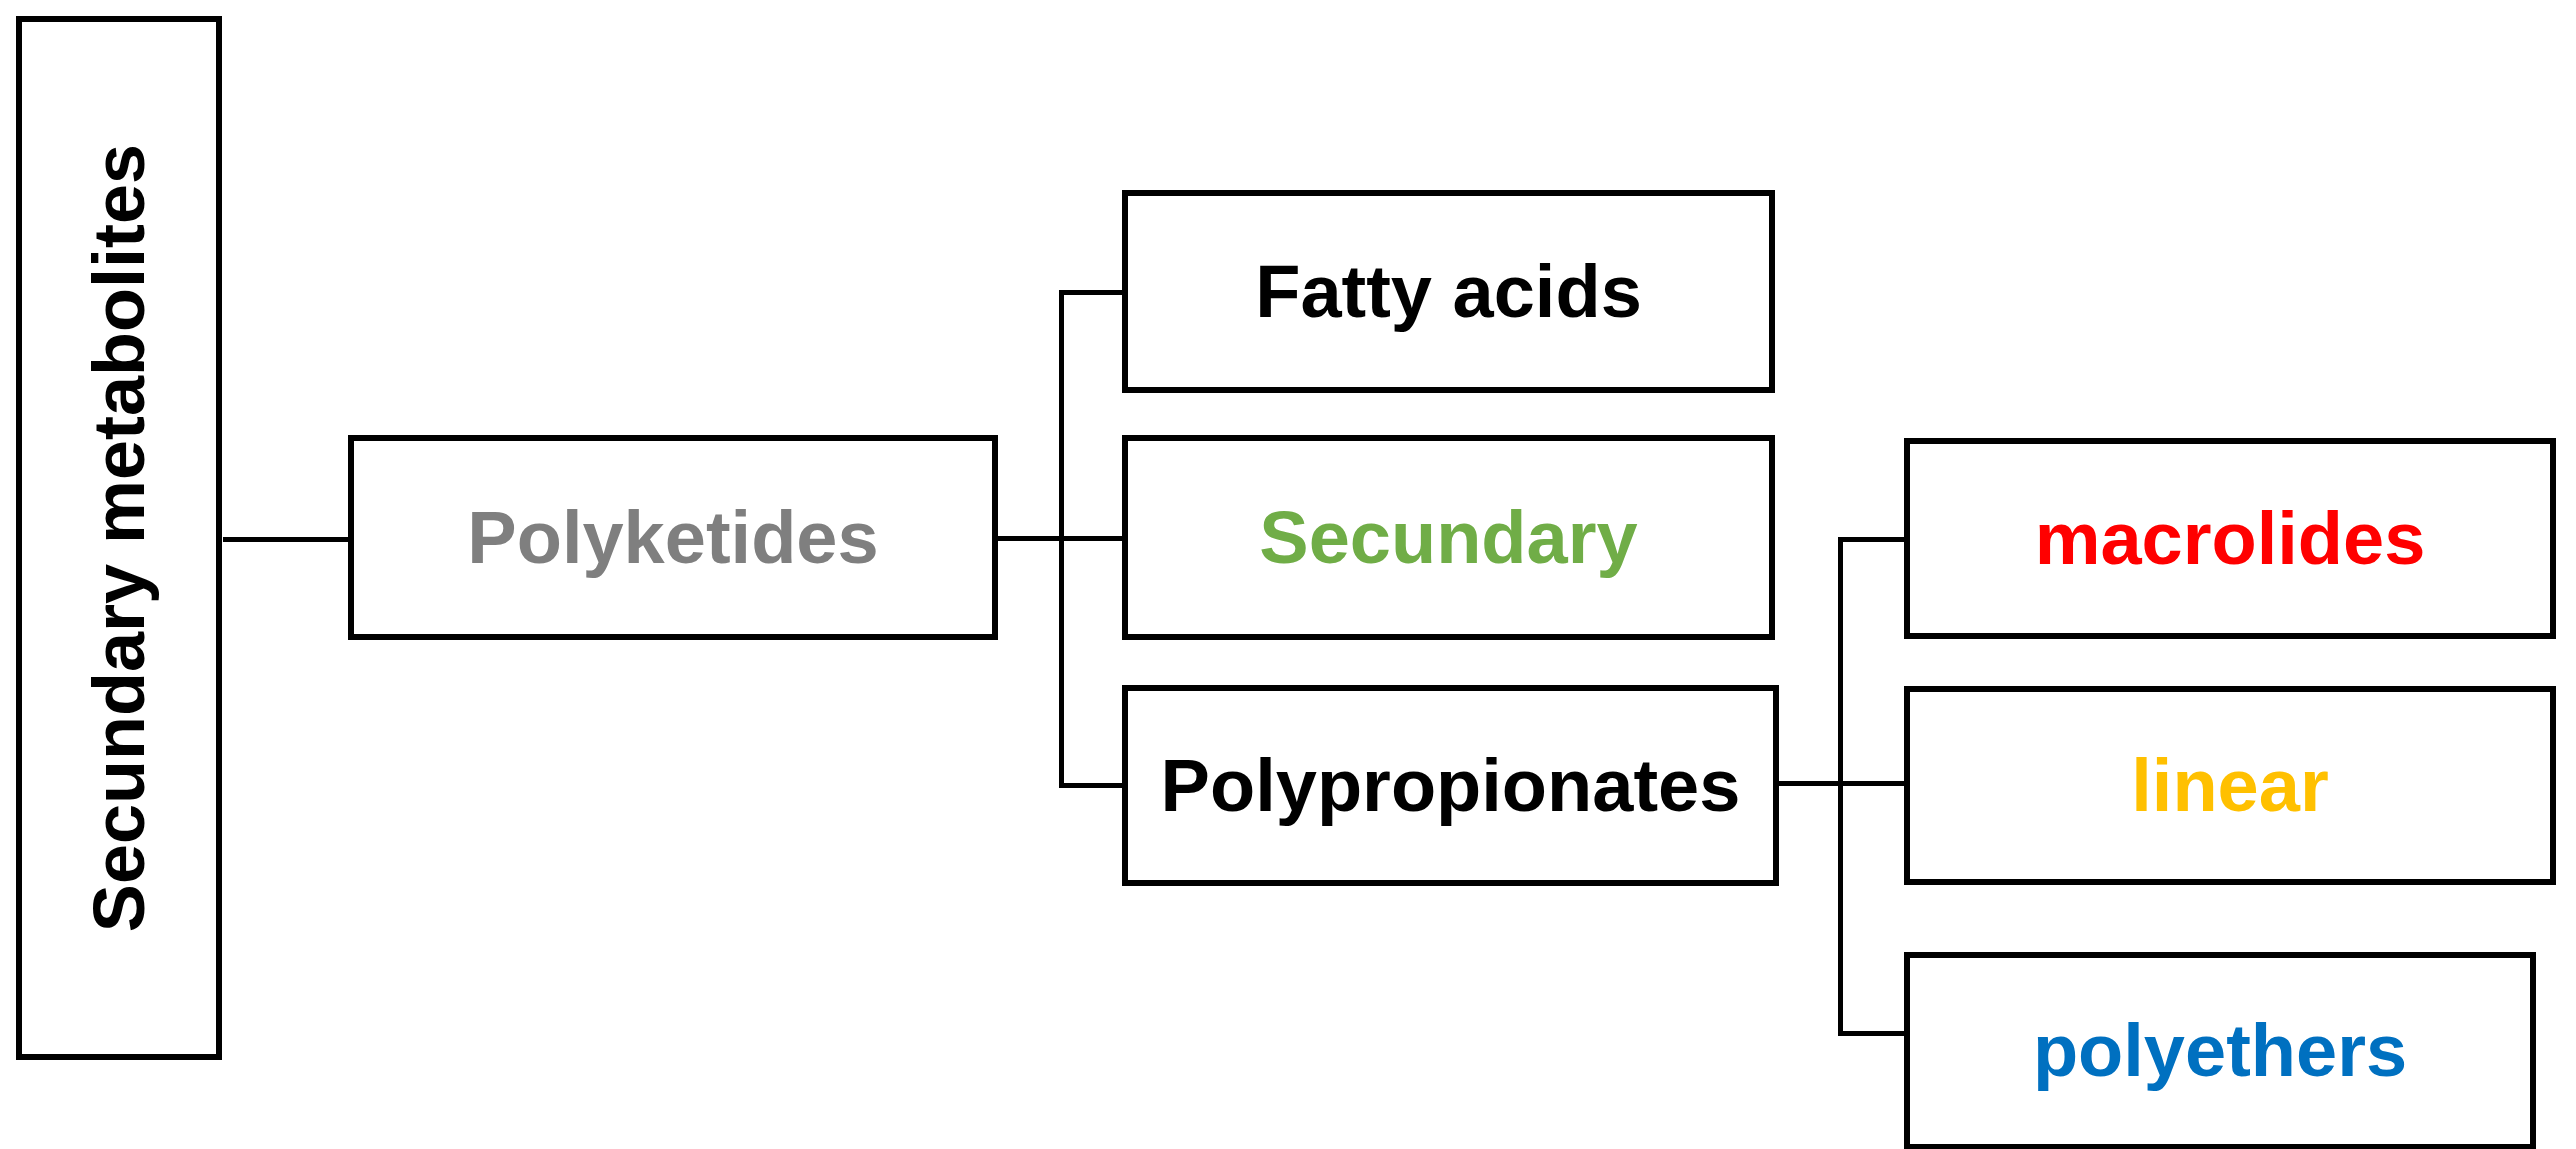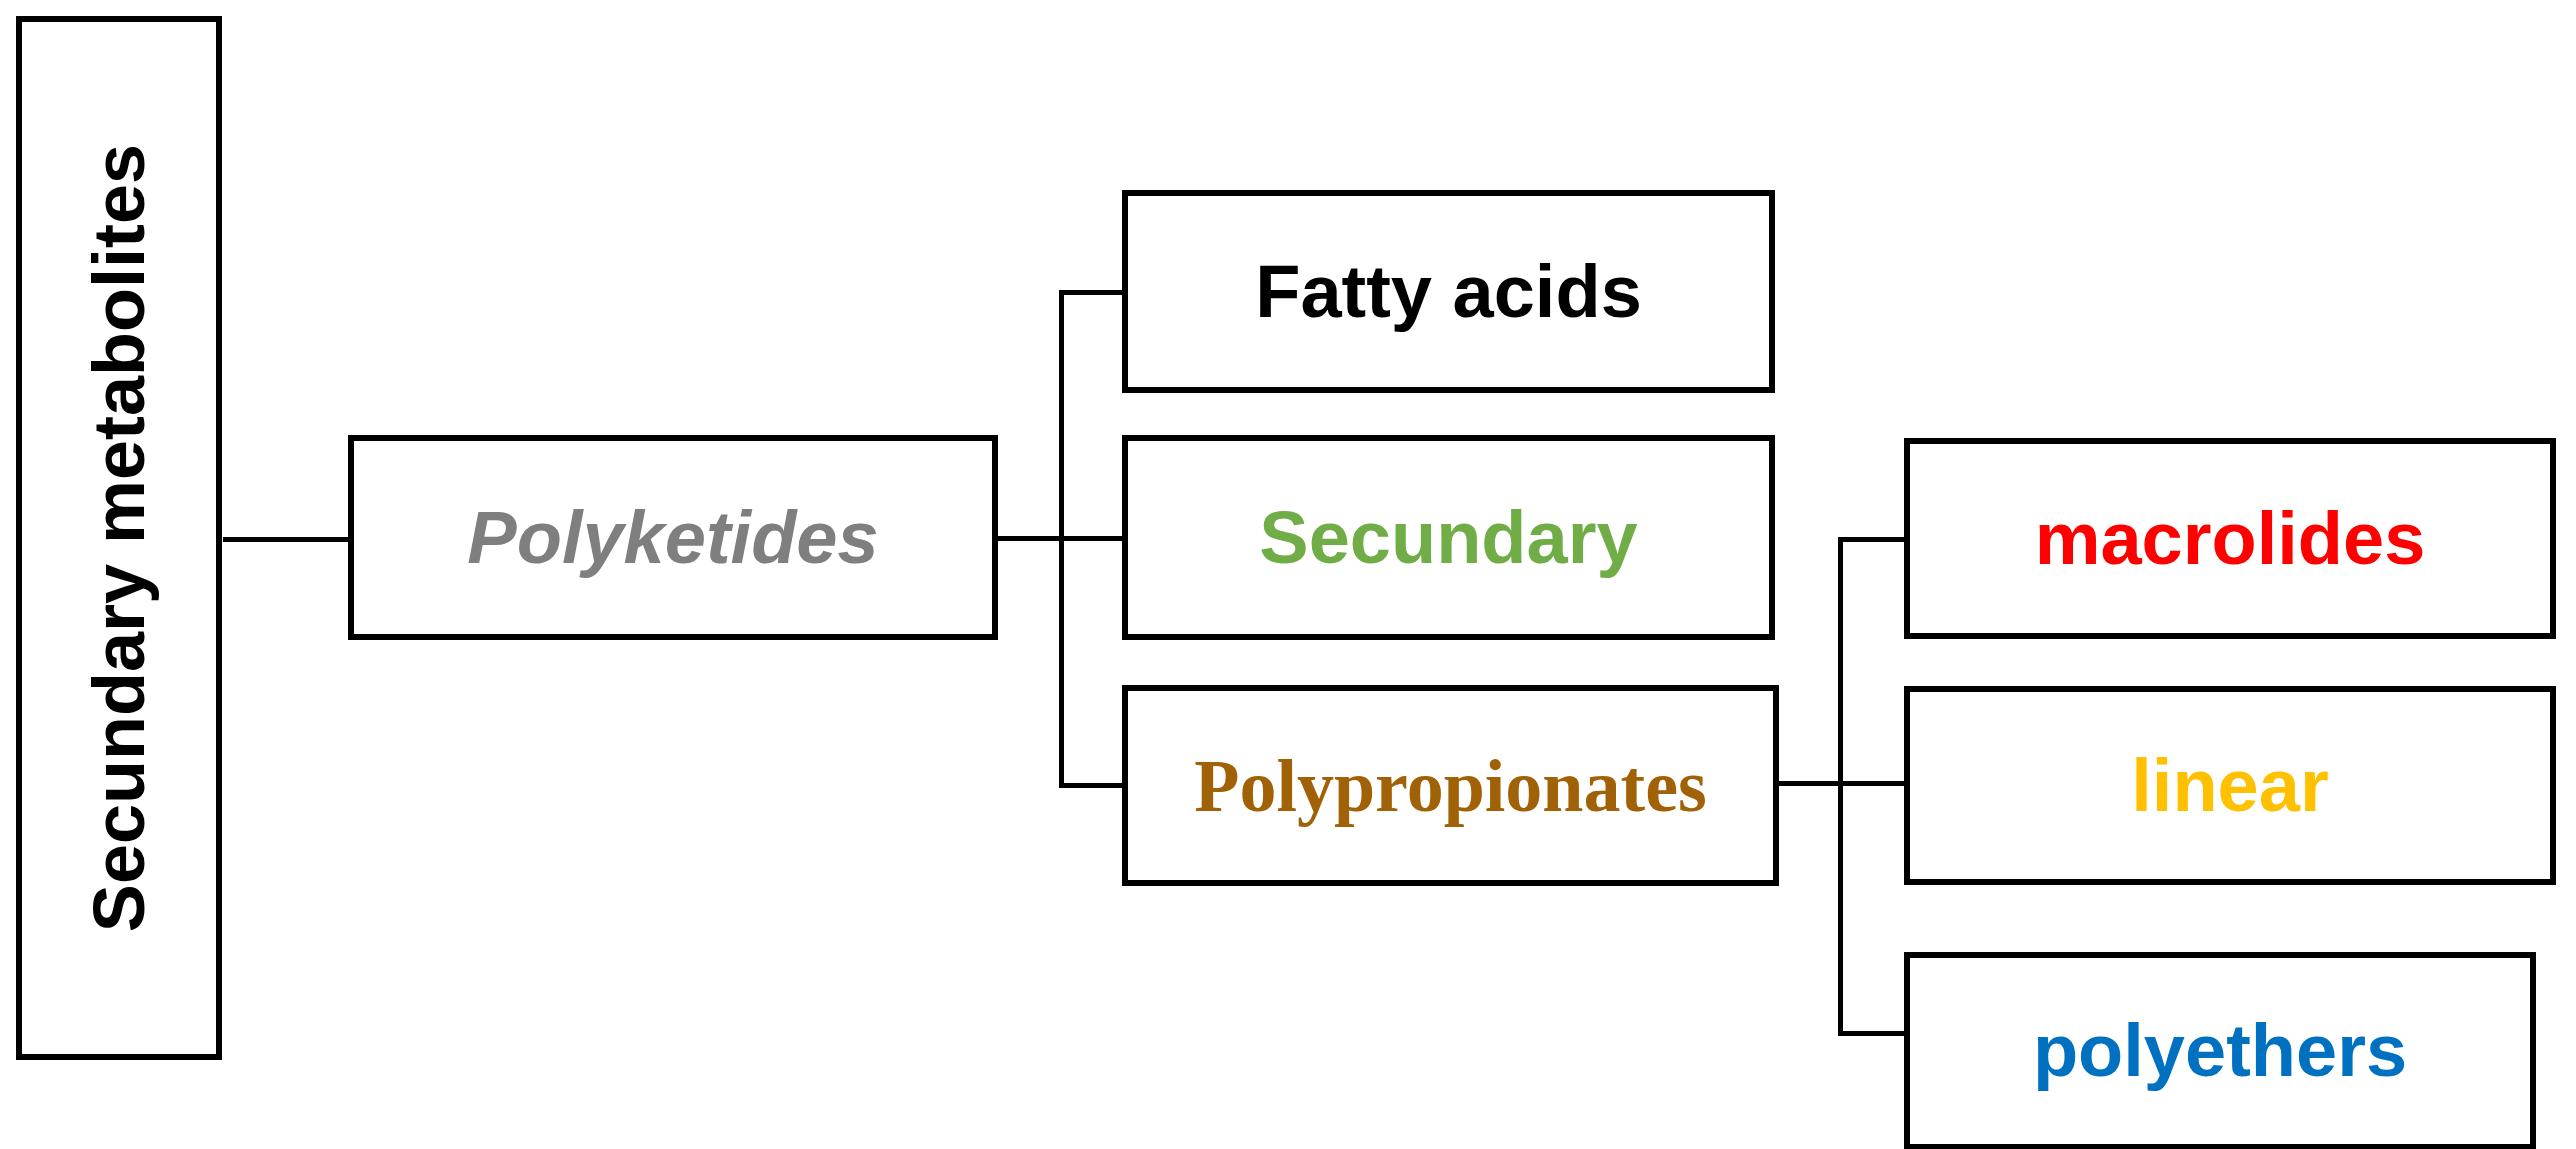--- a/index.html
+++ b/index.html
@@ -13,31 +13,31 @@
 </head>
 <body>
 
 <div class="canvas">
 
   <div class="node" style="left:16px; top:16px; width:206px; height:1044px;">
     <span class="label root-label">Secundary metabolites</span>
   </div>
 
   <div class="node" style="left:348px; top:435px; width:650px; height:205px;">
-    <span class="label" style="color:#7F7F7F;font-style:italic;">Polyketides</span>
+    <span class="label" style="color:#7F7F7F;">Polyketides</span>
   </div>
 
   <div class="node" style="left:1122px; top:190px; width:653px; height:203px;">
     <span class="label" style="color:#000000;">Fatty acids</span>
   </div>
   <div class="node" style="left:1122px; top:435px; width:653px; height:205px;">
     <span class="label" style="color:#70AD47;">Secundary</span>
   </div>
   <div class="node" style="left:1122px; top:685px; width:657px; height:201px;">
-    <span class="label" style="color:#a16207;font-family:Liberation Serif, serif;">Polypropionates</span>
+    <span class="label" style="color:#000000;">Polypropionates</span>
   </div>
 
   <div class="node" style="left:1904px; top:438px; width:652px; height:201px;">
     <span class="label" style="color:#FF0000;">macrolides</span>
   </div>
   <div class="node" style="left:1904px; top:686px; width:652px; height:199px;">
     <span class="label" style="color:#FFC000;">linear</span>
   </div>
   <div class="node" style="left:1904px; top:952px; width:632px; height:198px;">
     <span class="label" style="color:#0070C0;">polyethers</span>

